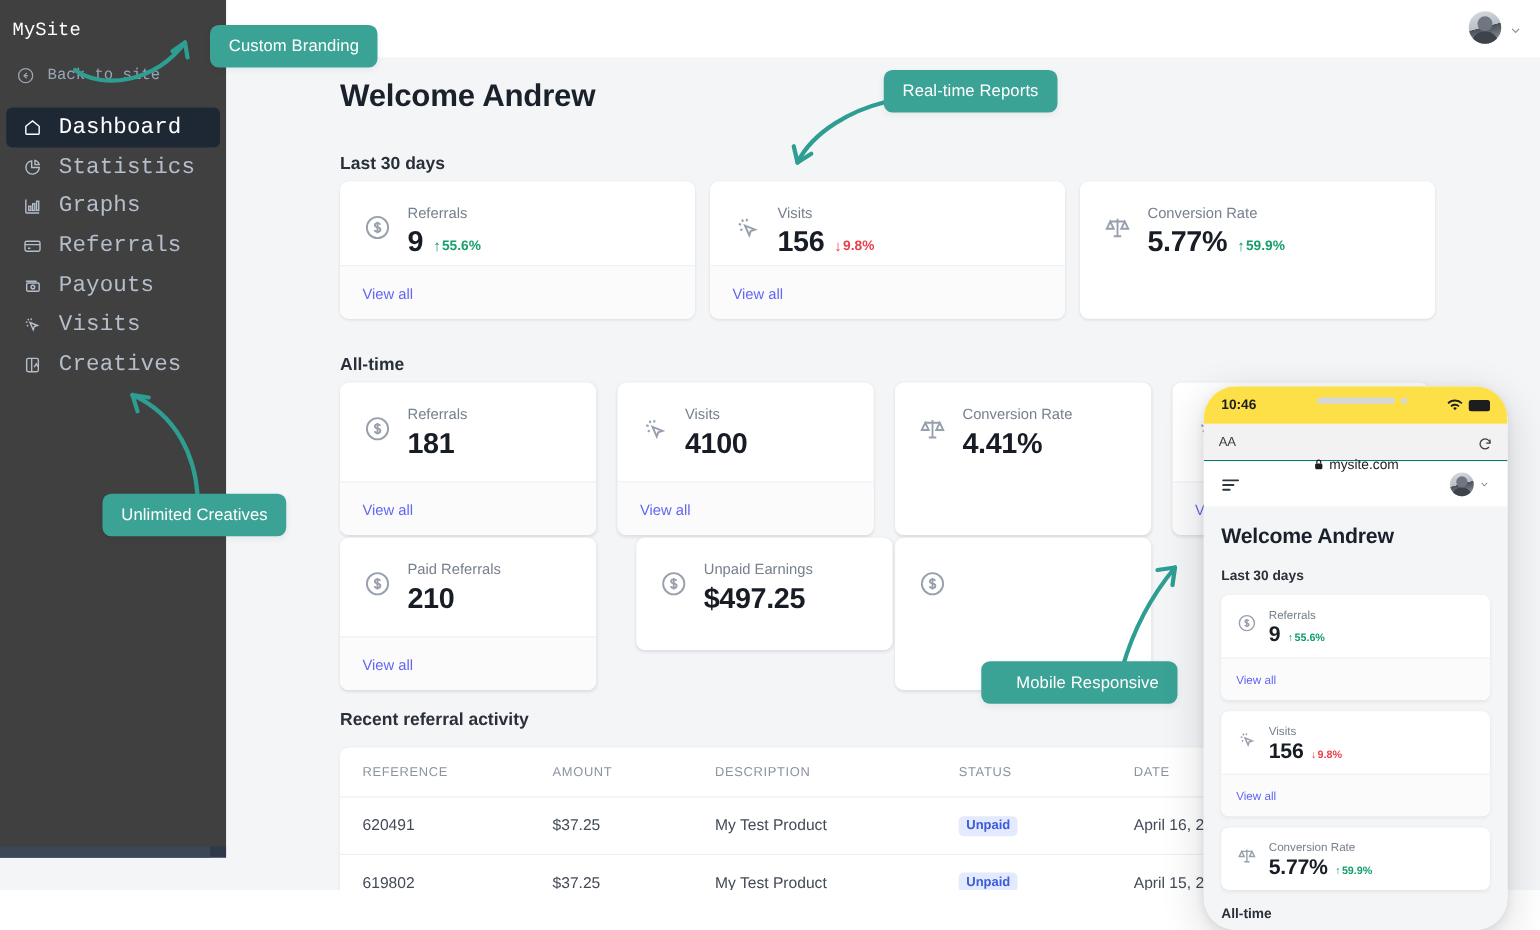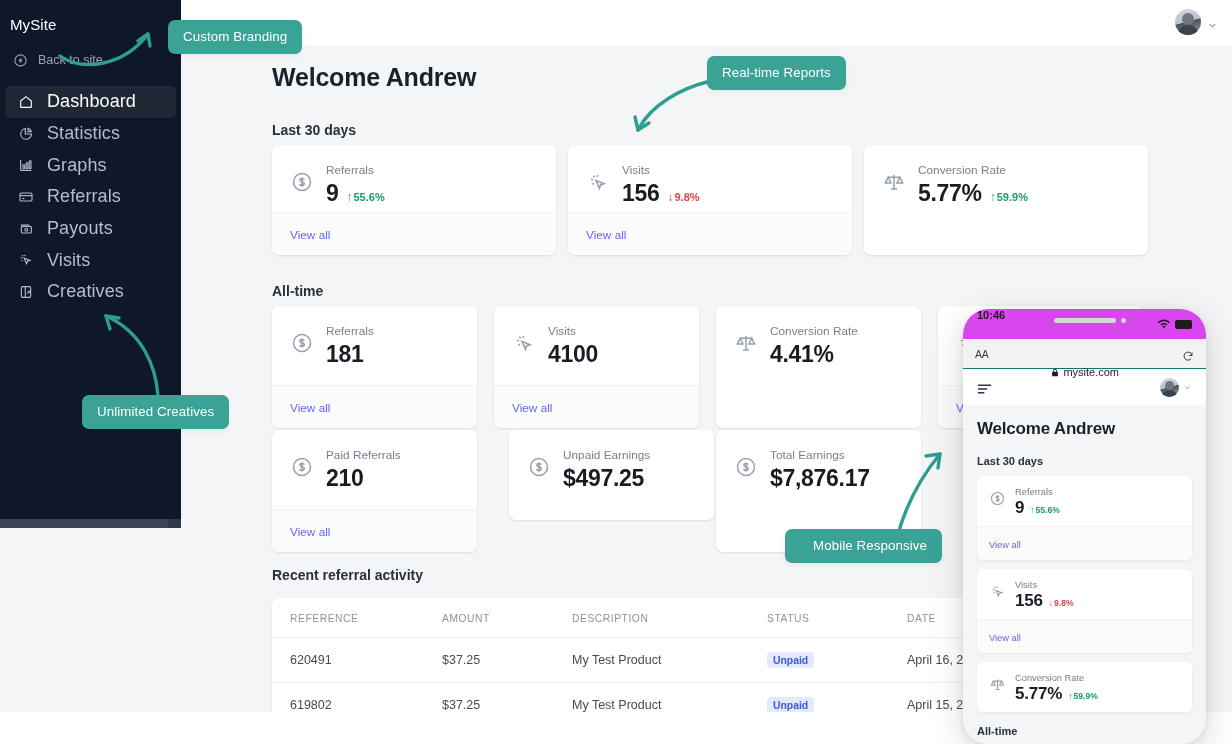--- a/index.html
+++ b/index.html
@@ -12,22 +12,23 @@
   #root { position: relative; width: 1232px; height: 744px; background:#ffffff; }
 
   
   .app-window {
     position: absolute; left: 0; top: 0; width: 1232px; height: 712px;
     background: #f4f5f7; overflow: hidden;
   }
 
   
   .sidebar {
-    position: absolute; left: 0; top: 0; width: 181px; height: 528px;
-    background: #0f172a;
+    position: absolute; left: 0; top: 0; width: 181px; height: 686px;
+    background: #404040;
+    font-family: Liberation Mono, monospace;
   }
   .brand {
     position: absolute; left: 10px; top: 12px; width: 160px; height: 24px;
     display: flex; align-items: center;
     color: #ffffff; font-size: 15px; font-weight: 400; letter-spacing: .1px;
   }
   .back-to-site {
     position: absolute; left: 8px; top: 48px; width: 165px; height: 24px;
     display: flex; align-items: center; gap: 10px; padding-left: 5px;
     color: #9aa5b4; font-size: 12.5px;
@@ -162,22 +163,22 @@
   #arr-mobile   { left: 890px; top: 448px; }
 
   
   .phone {
     position:absolute; left: 963px; top: 309px; width: 243px; height: 435px;
     background:#ffffff; border-radius: 26px;
     box-shadow: 0 10px 34px rgba(16,24,40,.16), 0 2px 8px rgba(16,24,40,.08);
     overflow: hidden;
   }
   .ph-status {
-    position:relative; height: 30px; background:#d946ef;
-    display:flex; padding: 0 14px;
+    position:relative; height: 30px; background:#fde047;
+    display:flex; align-items:center; padding: 0 14px;
   }
   .ph-time { font-size: 11px; font-weight:700; color:#1d1d1f; }
   .ph-notch {
     position:absolute; left:50%; top: 9px; transform:translateX(-50%);
     width: 62px; height: 5px; border-radius: 3px; background:#d6d7d9;
   }
   .ph-notch-dot {
     position:absolute; left:50%; top: 9px; margin-left: 36px;
     width: 5px; height:5px; border-radius:50%; background:#d6d7d9;
   }
@@ -553,26 +554,20 @@
       <div class="card" style="left:535px; top:384px; width:205px; height:122px;">
         <div class="card-body">
           <div class="card-row">
             <span class="card-icon">
               <svg viewBox="0 0 24 24" fill="none" stroke="currentColor" stroke-width="1.5" width="24" height="24">
                   <circle cx="12" cy="12" r="8.5"></circle>
                   <path d="M12 7.4v9.2"></path>
                   <path d="M14.2 9.7c-.3-.8-1.1-1.2-2.2-1.2-1.3 0-2.1.6-2.1 1.6 0 2.3 4.4 1.1 4.4 3.5 0 1.1-.9 1.8-2.3 1.8-1.2 0-2.1-.5-2.3-1.4"></path>
                 </svg>
             </span>
-            <div class="card-meta">
-              <div class="card-label">Total Earnings</div>
-              <div class="card-valrow">
-                  <span class="card-value">$7,876.17</span>
-                </div>
-            </div>
           </div>
         </div>
       </div>
 
       <div class="section-head" id="sec-recent">Recent referral activity</div>
 
       <div class="table-card">
         <table>
           <thead>
             <tr>

